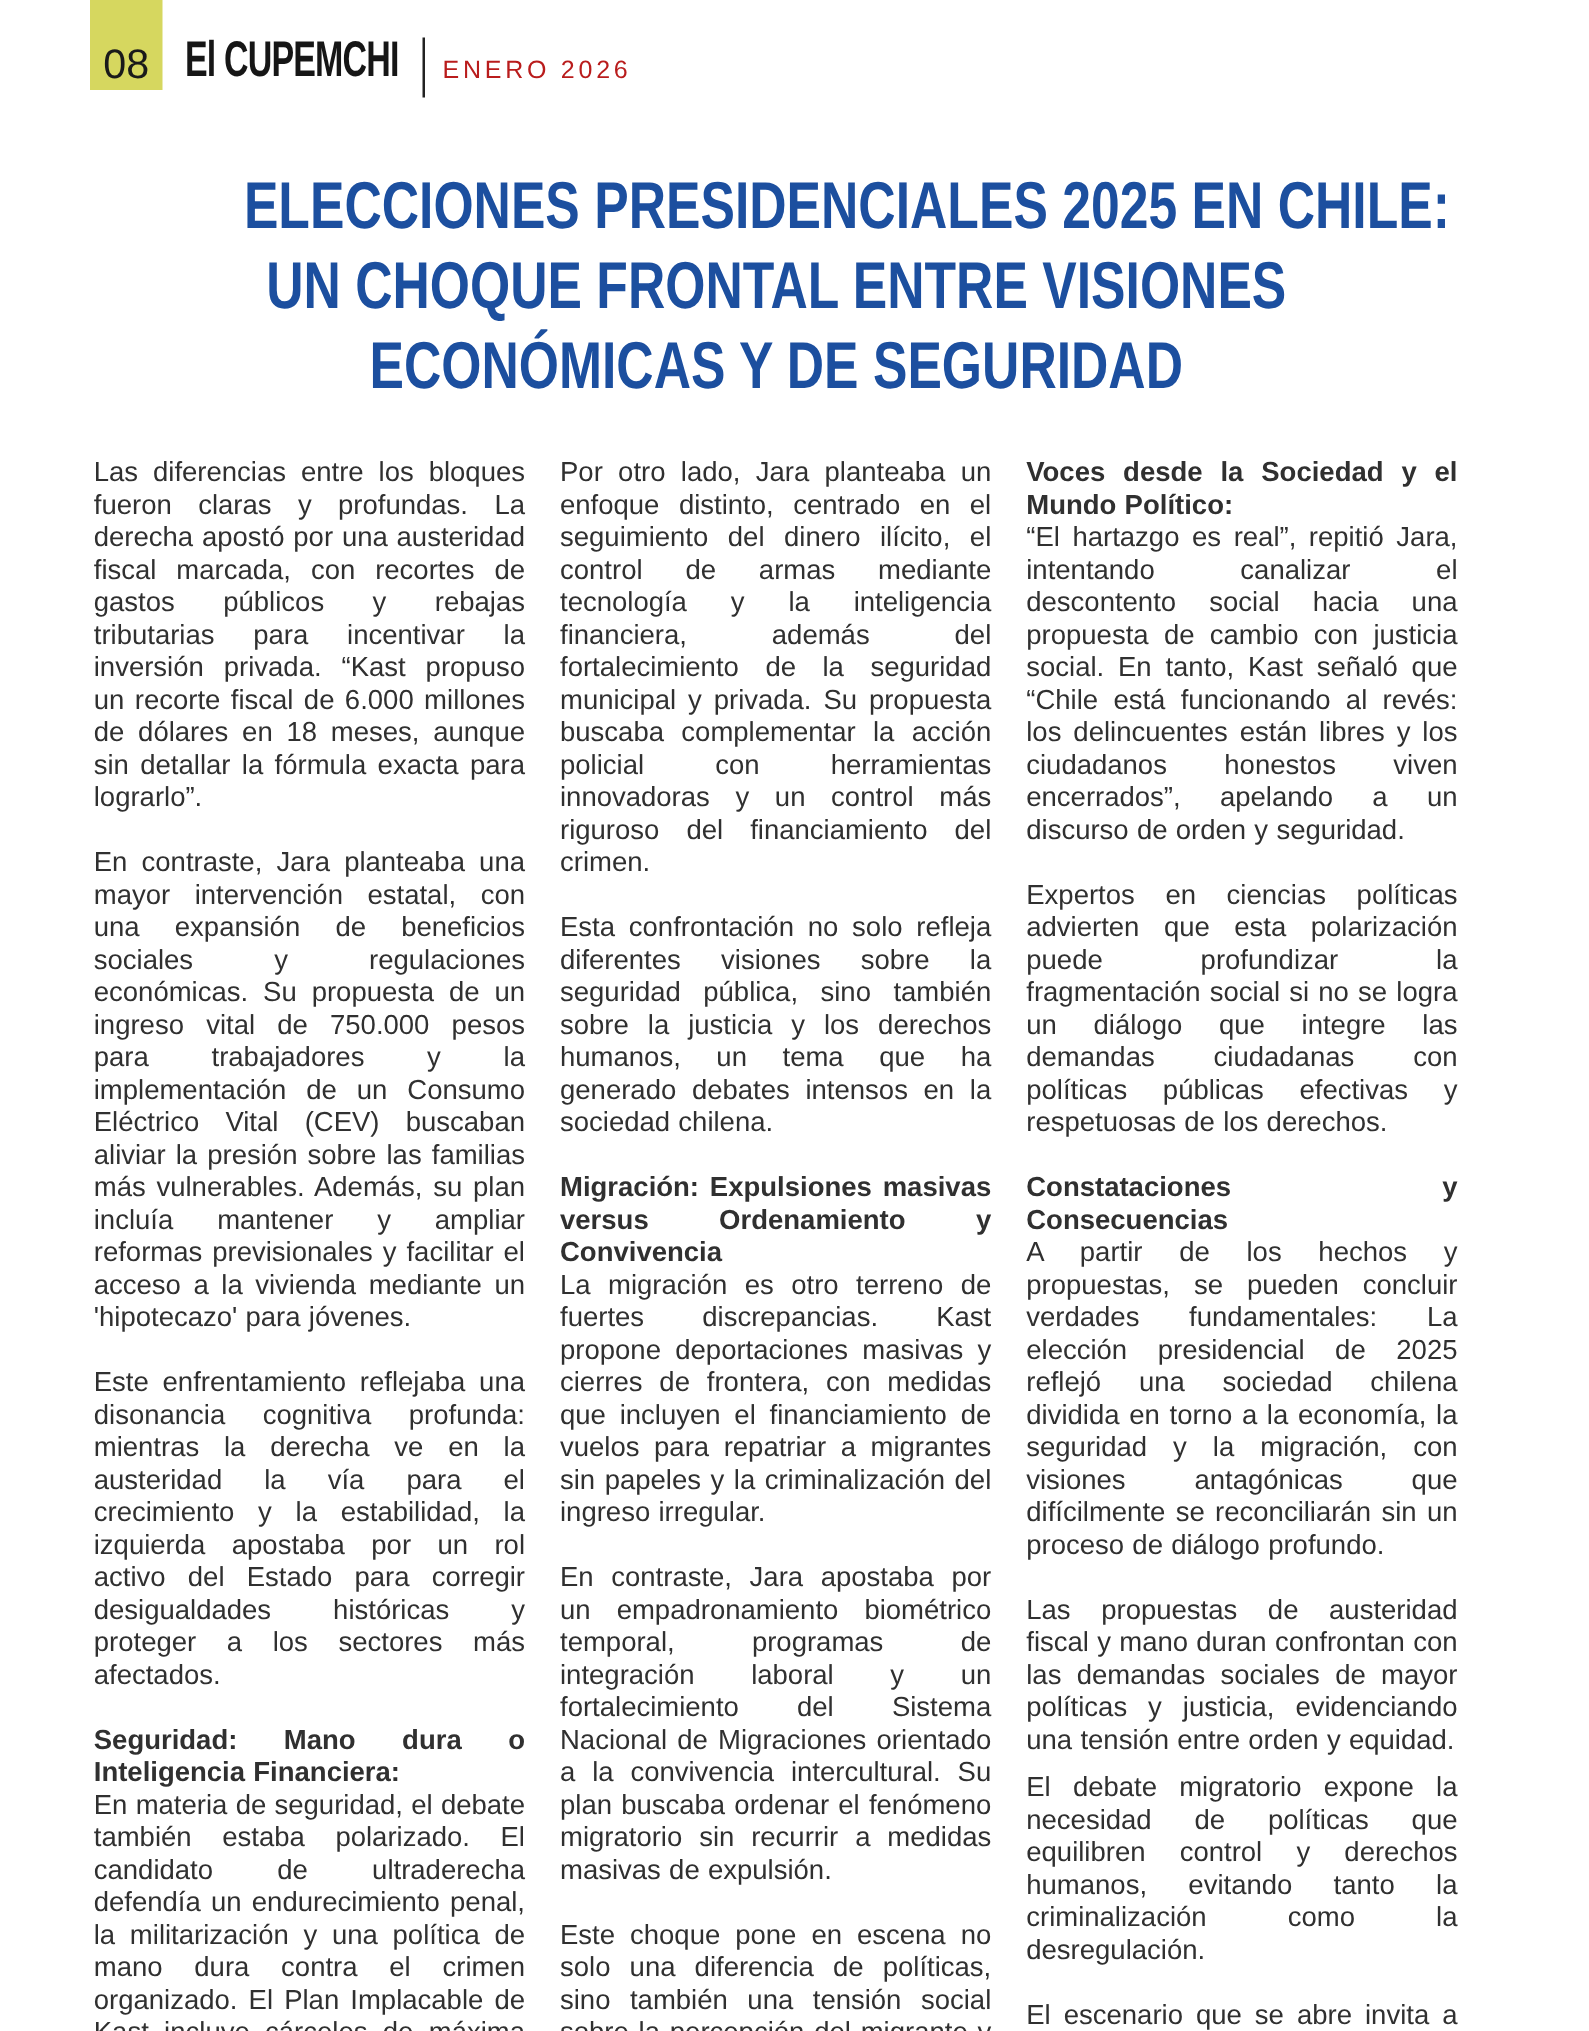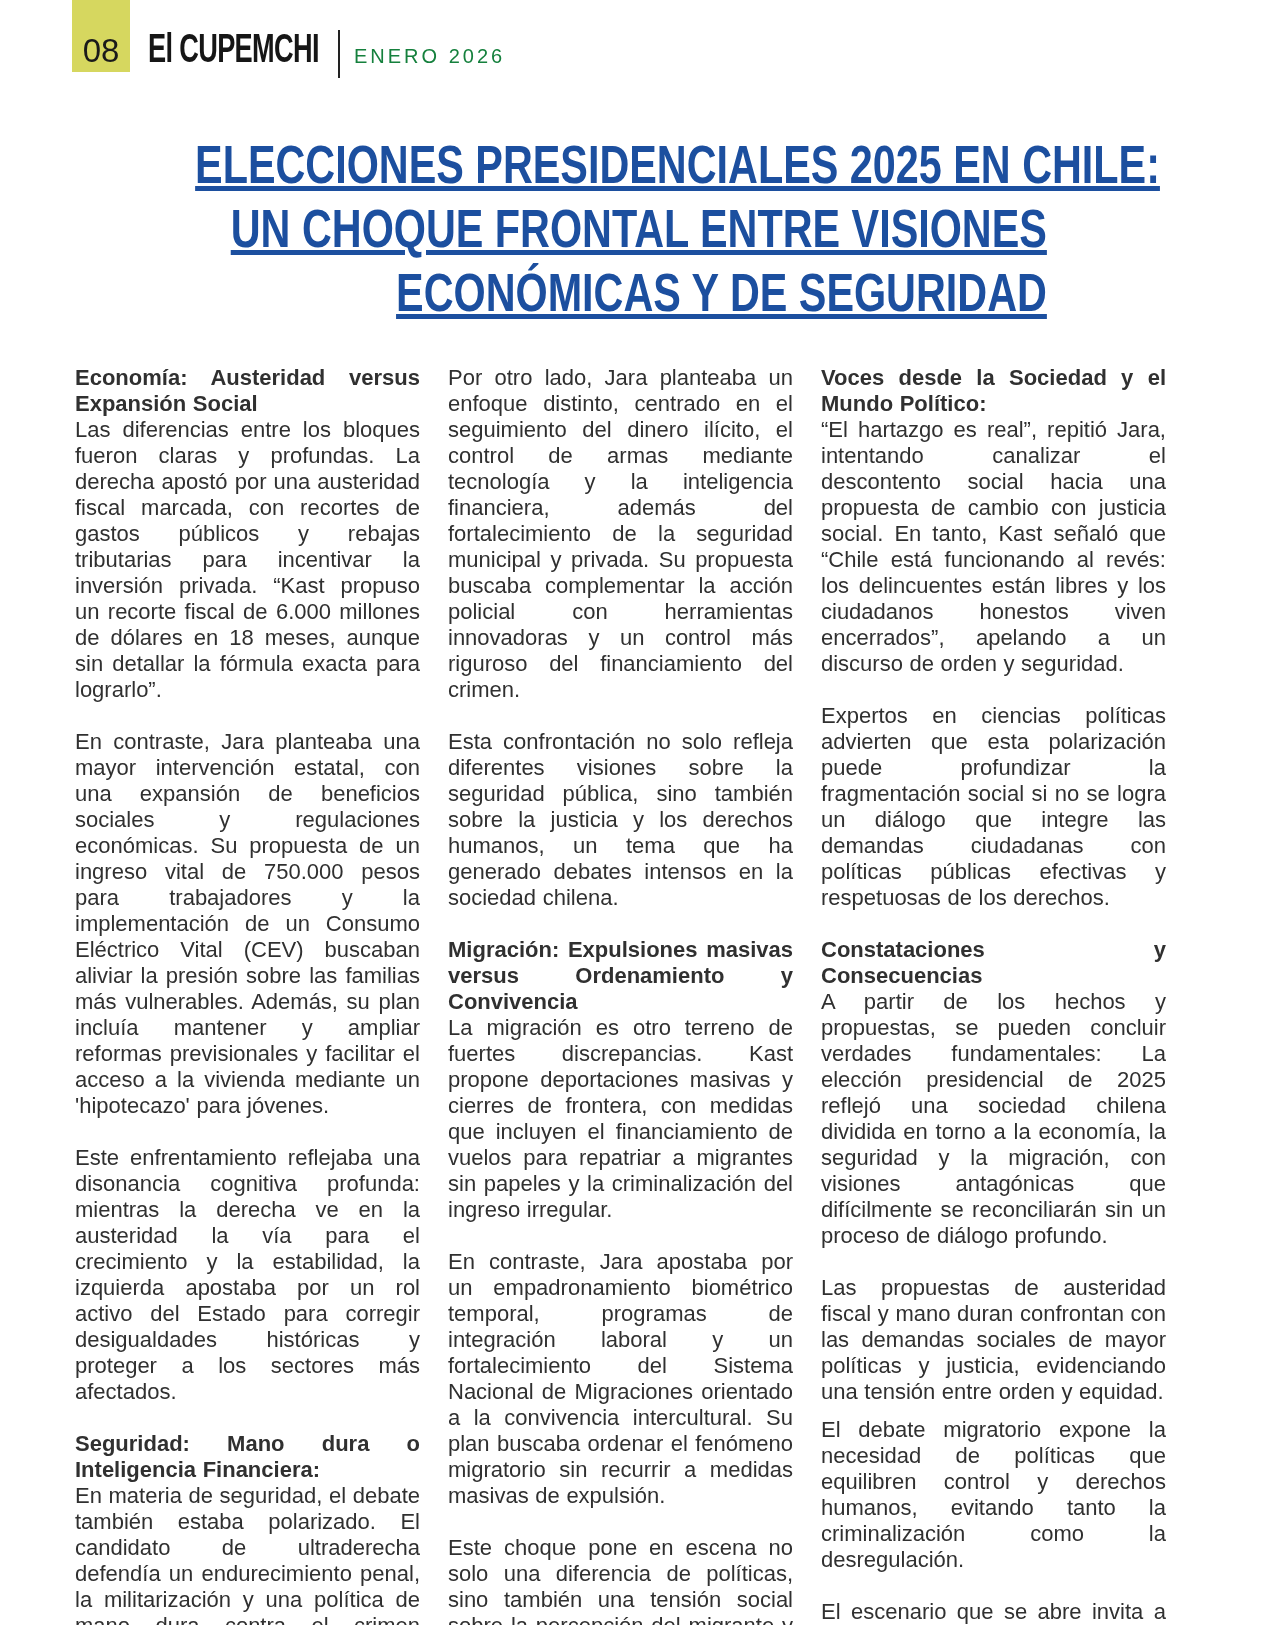--- a/index.html
+++ b/index.html
@@ -26,27 +26,27 @@
     position:absolute;left:148px;top:28px;
     font-size:40px;line-height:40px;font-weight:bold;color:#161616;
     letter-spacing:-1px;white-space:nowrap;
     transform:scaleX(0.68);transform-origin:left bottom;
   }
   .header-divider{
     position:absolute;left:338px;top:30px;width:2px;height:48px;background:#222222;
   }
   .issue{
     position:absolute;left:354px;top:46px;
-    font-size:20px;line-height:20px;color:#15803d;letter-spacing:3px;white-space:nowrap;
+    font-size:20px;line-height:20px;color:#b91c1c;letter-spacing:3px;white-space:nowrap;
   }
 
   
   .title{
     position:absolute;left:75px;top:112px;width:1092px;
-    text-align:right;color:var(--blue);font-weight:bold;text-decoration:underline;
+    text-align:center;color:var(--blue);font-weight:bold;
   }
   .title-line{
     display:block;white-space:nowrap;
     font-size:53px;line-height:64px;
     transform:scaleX(0.78);transform-origin:center;
     letter-spacing:0px;
   }
 
   
   .columns{
@@ -82,21 +82,20 @@
   </header>
 
   <h1 class="title">
     <span class="title-line">ELECCIONES PRESIDENCIALES 2025 EN CHILE:</span>
     <span class="title-line">UN CHOQUE FRONTAL ENTRE VISIONES</span>
     <span class="title-line">ECONÓMICAS Y DE SEGURIDAD</span>
   </h1>
 
   <main class="columns">
     <section class="col">
-        <p class="block heading">Economía: Austeridad versus Expansión Social</p>
         <p class="block paragraph tight">Las diferencias entre los bloques fueron claras y profundas. La derecha apostó por una austeridad fiscal marcada, con recortes de gastos públicos y rebajas tributarias para incentivar la inversión privada. “Kast propuso un recorte fiscal de 6.000 millones de dólares en 18 meses, aunque sin detallar la fórmula exacta para lograrlo”.</p>
         <p class="block paragraph">En contraste, Jara planteaba una mayor intervención estatal, con una expansión de beneficios sociales y regulaciones económicas. Su propuesta de un ingreso vital de 750.000 pesos para trabajadores y la implementación de un Consumo Eléctrico Vital (CEV) buscaban aliviar la presión sobre las familias más vulnerables. Además, su plan incluía mantener y ampliar reformas previsionales y facilitar el acceso a la vivienda mediante un 'hipotecazo' para jóvenes.</p>
         <p class="block paragraph">Este enfrentamiento reflejaba una disonancia cognitiva profunda: mientras la derecha ve en la austeridad la vía para el crecimiento y la estabilidad, la izquierda apostaba por un rol activo del Estado para corregir desigualdades históricas y proteger a los sectores más afectados.</p>
         <p class="block heading">Seguridad: Mano dura o Inteligencia Financiera:</p>
         <p class="block paragraph tight">En materia de seguridad, el debate también estaba polarizado. El candidato de ultraderecha defendía un endurecimiento penal, la militarización y una política de mano dura contra el crimen organizado. El Plan Implacable de Kast incluye cárceles de máxima seguridad, fin de narcofunerales y una fuerza de tarea para</p>
       </section>
     <section class="col">
         <p class="block paragraph">Por otro lado, Jara planteaba un enfoque distinto, centrado en el seguimiento del dinero ilícito, el control de armas mediante tecnología y la inteligencia financiera, además del fortalecimiento de la seguridad municipal y privada. Su propuesta buscaba complementar la acción policial con herramientas innovadoras y un control más riguroso del financiamiento del crimen.</p>
         <p class="block paragraph">Esta confrontación no solo refleja diferentes visiones sobre la seguridad pública, sino también sobre la justicia y los derechos humanos, un tema que ha generado debates intensos en la sociedad chilena.</p>
         <p class="block subheading">Migración: Expulsiones masivas versus Ordenamiento y Convivencia</p>

